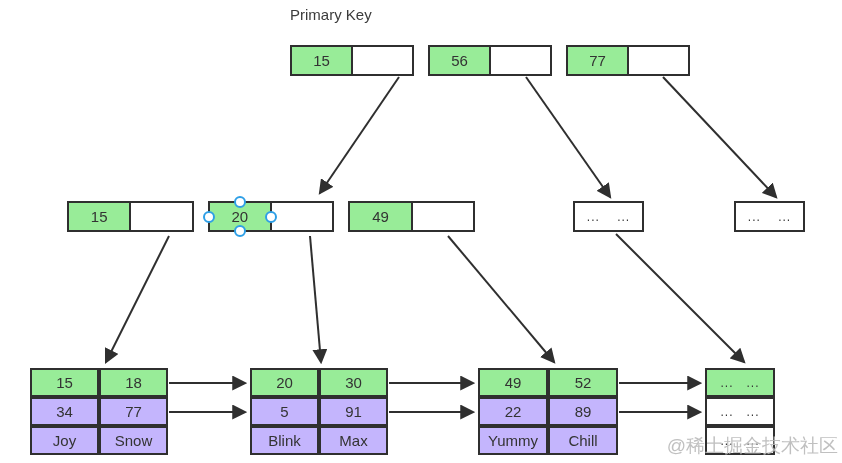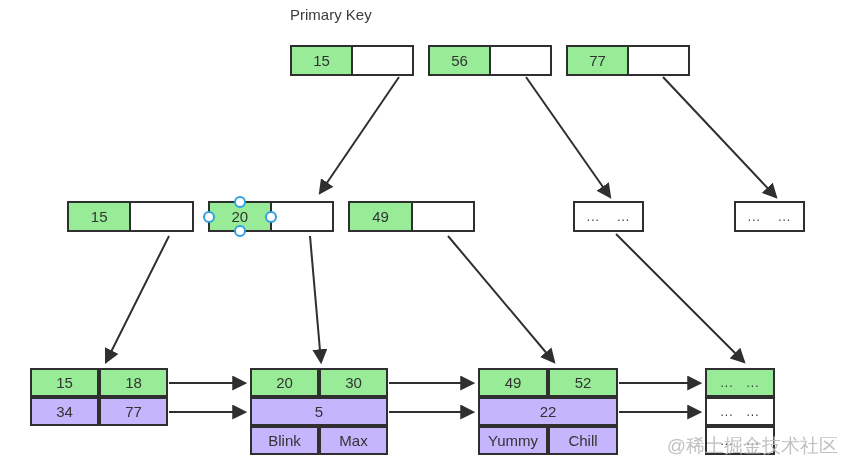--- a/index.html
+++ b/index.html
@@ -144,43 +144,49 @@
 
   <div class="leaf" style="left:30px; top:368px; width:138px;">
     <div class="row green">
       <div class="lcell">15</div>
       <div class="lcell">18</div>
     </div>
     <div class="row blue">
       <div class="lcell">34</div>
       <div class="lcell">77</div>
     </div>
+    <div class="row blue">
+      <div class="lcell">Joy</div>
+      <div class="lcell">Snow</div>
+    </div>
   </div>
 
   <div class="leaf" style="left:250px; top:368px; width:138px;">
     <div class="row green">
       <div class="lcell">20</div>
       <div class="lcell">30</div>
     </div>
     <div class="row blue">
       <div class="lcell">5</div>
+      <div class="lcell">91</div>
     </div>
     <div class="row blue">
       <div class="lcell">Blink</div>
       <div class="lcell">Max</div>
     </div>
   </div>
 
   <div class="leaf" style="left:478px; top:368px; width:140px;">
     <div class="row green">
       <div class="lcell">49</div>
       <div class="lcell">52</div>
     </div>
     <div class="row blue">
       <div class="lcell">22</div>
+      <div class="lcell">89</div>
     </div>
     <div class="row blue">
       <div class="lcell">Yummy</div>
       <div class="lcell">Chill</div>
     </div>
   </div>
 
   <div class="leaf" style="left:705px; top:368px; width:70px;">
     <div class="row green">
       <div class="lcell dots">...&nbsp;&nbsp;&nbsp;...</div>

